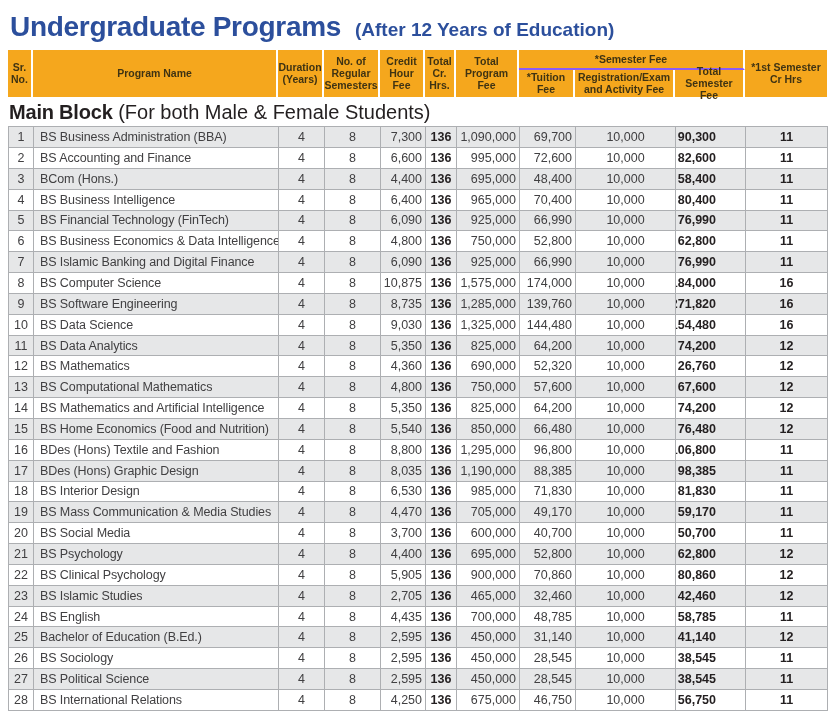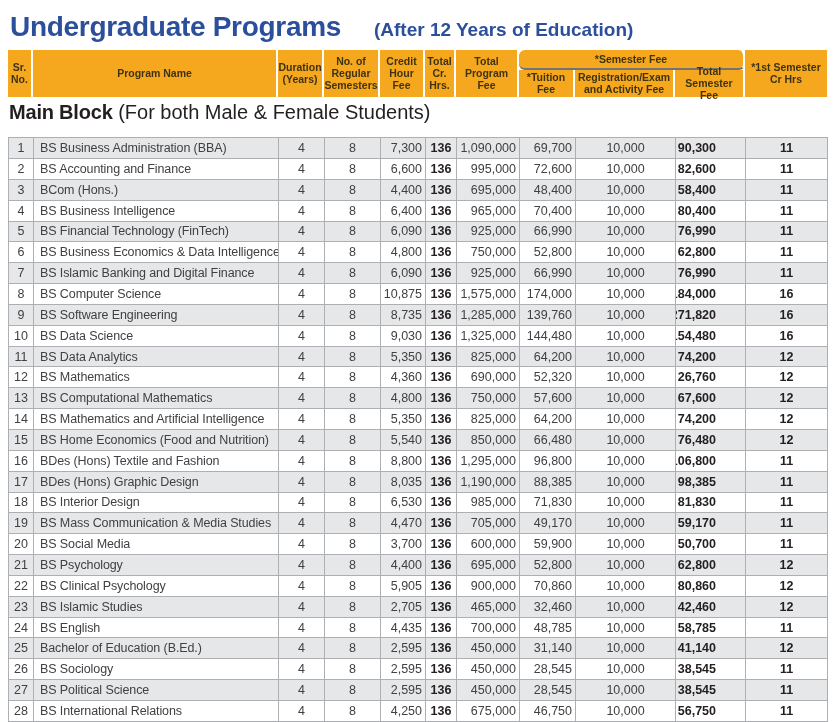--- a/index.html
+++ b/index.html
@@ -21,21 +21,21 @@
   .page{width:834px;height:722px;padding:6px 7px 0 8px;background:#fff;}
 
   
   .title{
     color:var(--navy);
     white-space:nowrap;
     margin:2px 0 7px 2px;
     line-height:1.1;
   }
   .title .main{font-size:28px;font-weight:bold;letter-spacing:-0.3px;}
-  .title .suffix{font-size:19px;font-weight:bold;margin-left:24px;}
+  .title .suffix{font-size:19px;font-weight:bold;margin-left:5px;}
 
   
   .cols{
     display:grid;
     grid-template-columns:25px 245px 46px 56px 45px 31px 63px 56px 100px 70px 1fr;
     width:819px;
   }
 
   
   .thead{
@@ -56,33 +56,32 @@
     padding:9px 1px;
   }
   .hcell.last{border-right:none;}
   .hgroup{
     grid-row:1;grid-column:8 / span 3;
     background:var(--gold);
     color:var(--header-text);
     font-weight:bold;font-size:10.5px;
     display:flex;align-items:center;justify-content:center;
     border-right:2px solid #fff;
-    border-bottom:2px solid #737373;
-    border-radius:6px;
+    border-bottom:2px solid #8b5cf6;
   }
   .hsub{grid-row:2;}
   .hsub.c8{grid-column:8;}
   .hsub.c9{grid-column:9;}
   .hsub.c10{grid-column:10;}
 
   
   .section{
     color:var(--bold-text);
     font-size:20px;
-    margin:4px 0 14px 1px;
+    margin:4px 0 3px 1px;
     line-height:1.1;
     white-space:nowrap;
   }
   .section .b{font-weight:bold;letter-spacing:-0.2px;}
 
   
   .tbody{
     border-top:1px solid var(--border);
     border-left:1px solid var(--border);
     width:820px;
@@ -388,21 +387,21 @@
         <div class="tcell center bold">11</div>
       </div>
       <div class="trow cols">
         <div class="tcell center">20</div>
         <div class="tcell name">BS Social Media</div>
         <div class="tcell center">4</div>
         <div class="tcell center">8</div>
         <div class="tcell right">3,700</div>
         <div class="tcell center bold">136</div>
         <div class="tcell right">600,000</div>
-        <div class="tcell right">59,900</div>
+        <div class="tcell right">40,700</div>
         <div class="tcell center">10,000</div>
         <div class="tcell right bold tsf">50,700</div>
         <div class="tcell center bold">11</div>
       </div>
       <div class="trow cols stripe">
         <div class="tcell center">21</div>
         <div class="tcell name">BS Psychology</div>
         <div class="tcell center">4</div>
         <div class="tcell center">8</div>
         <div class="tcell right">4,400</div>

